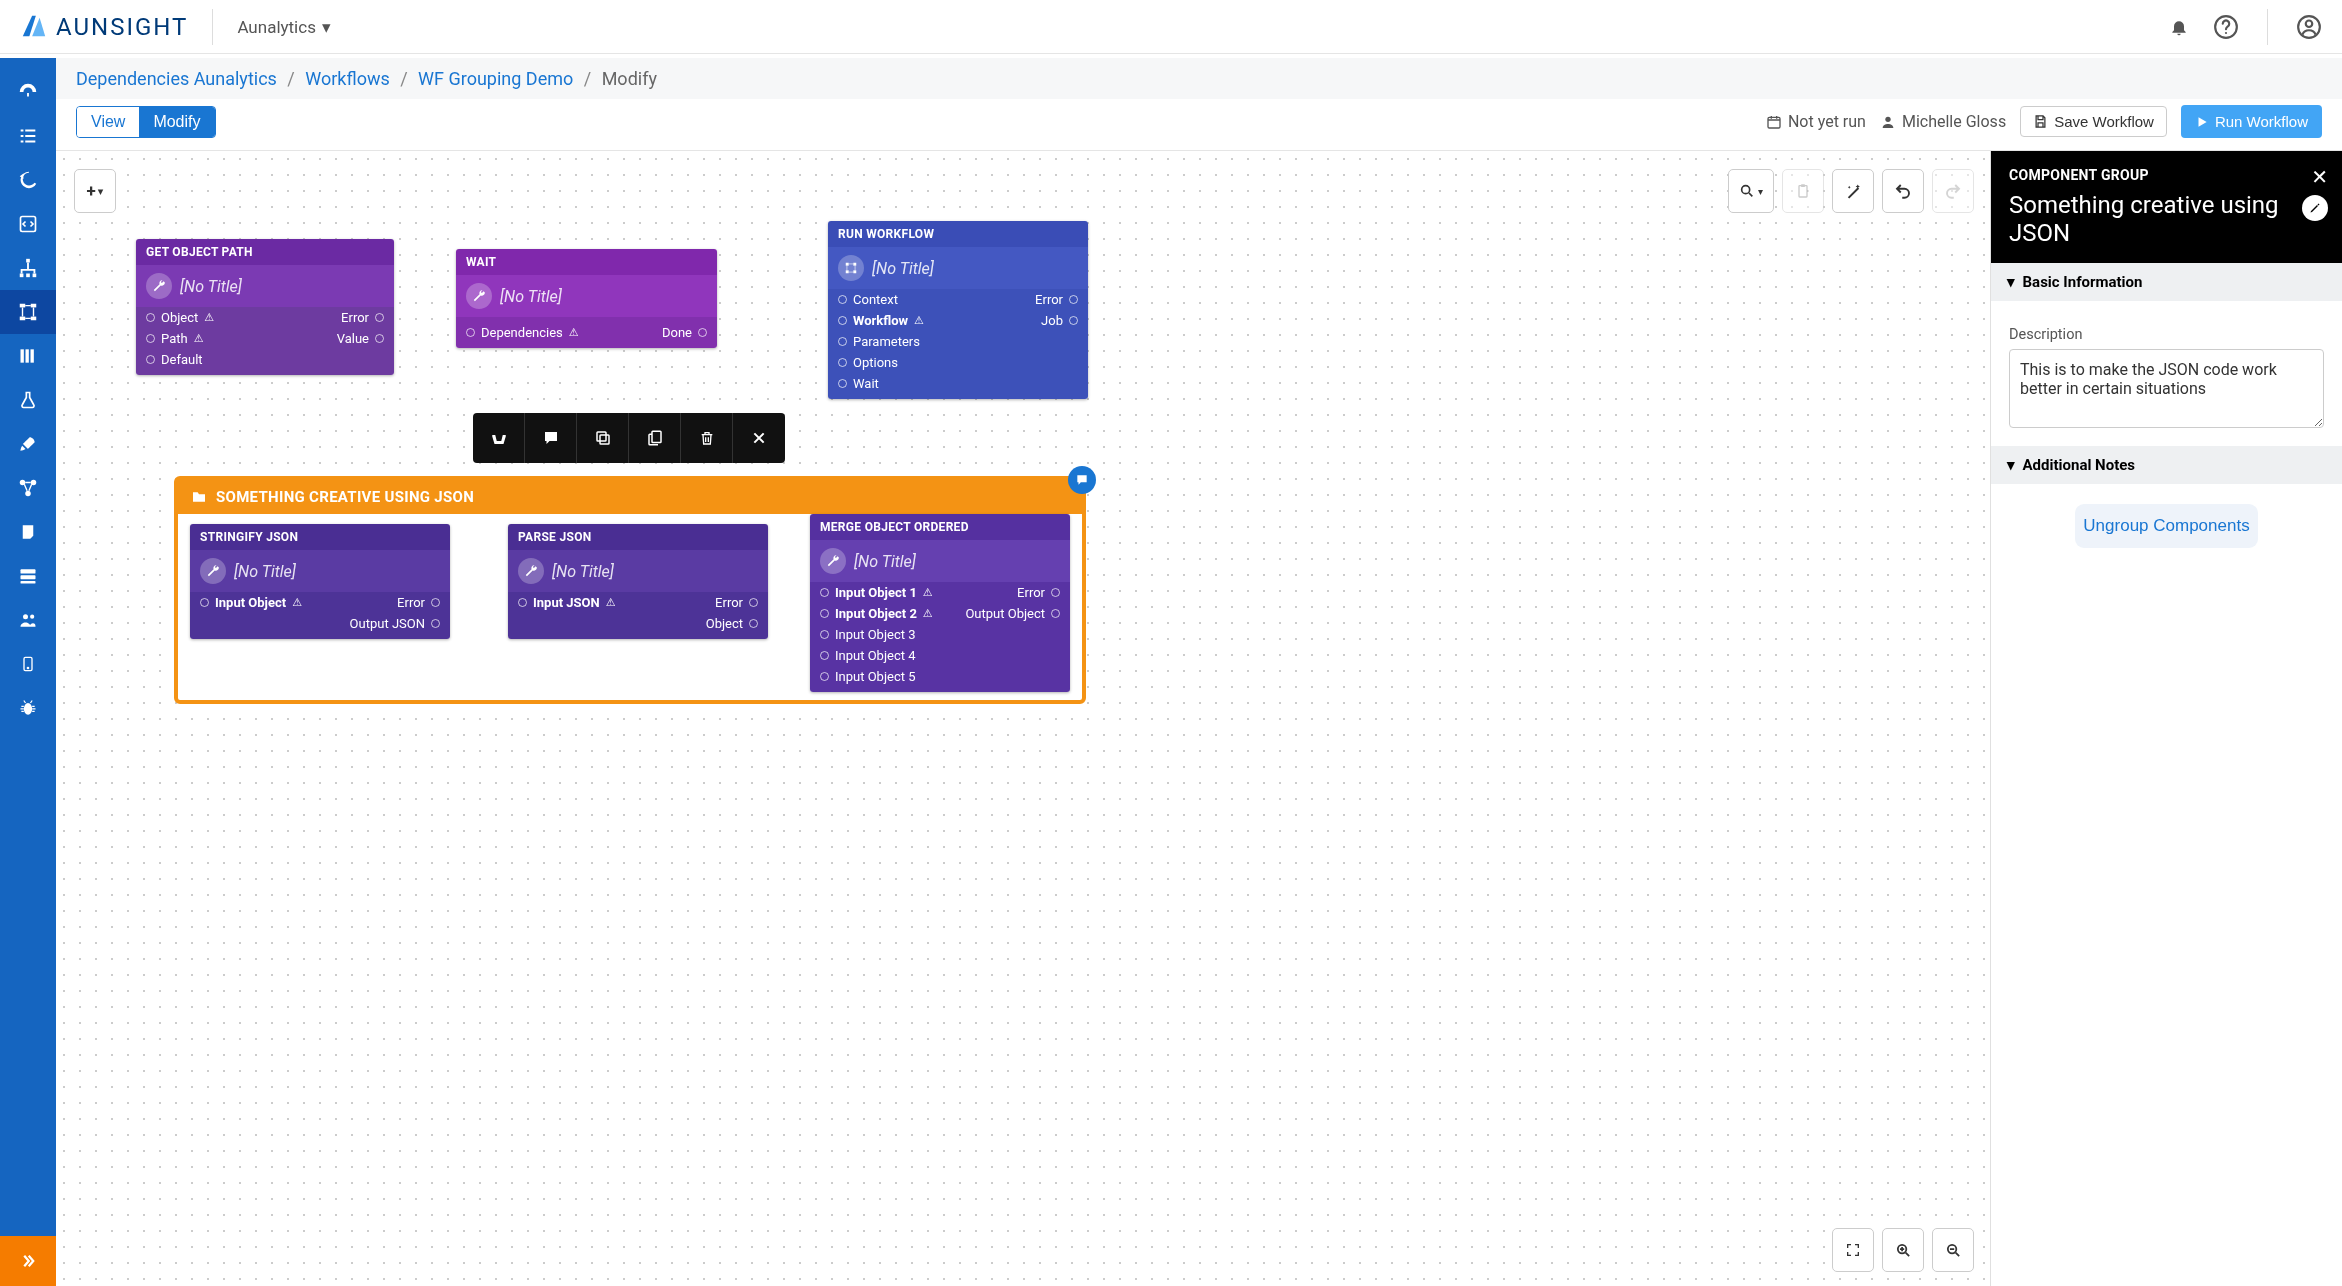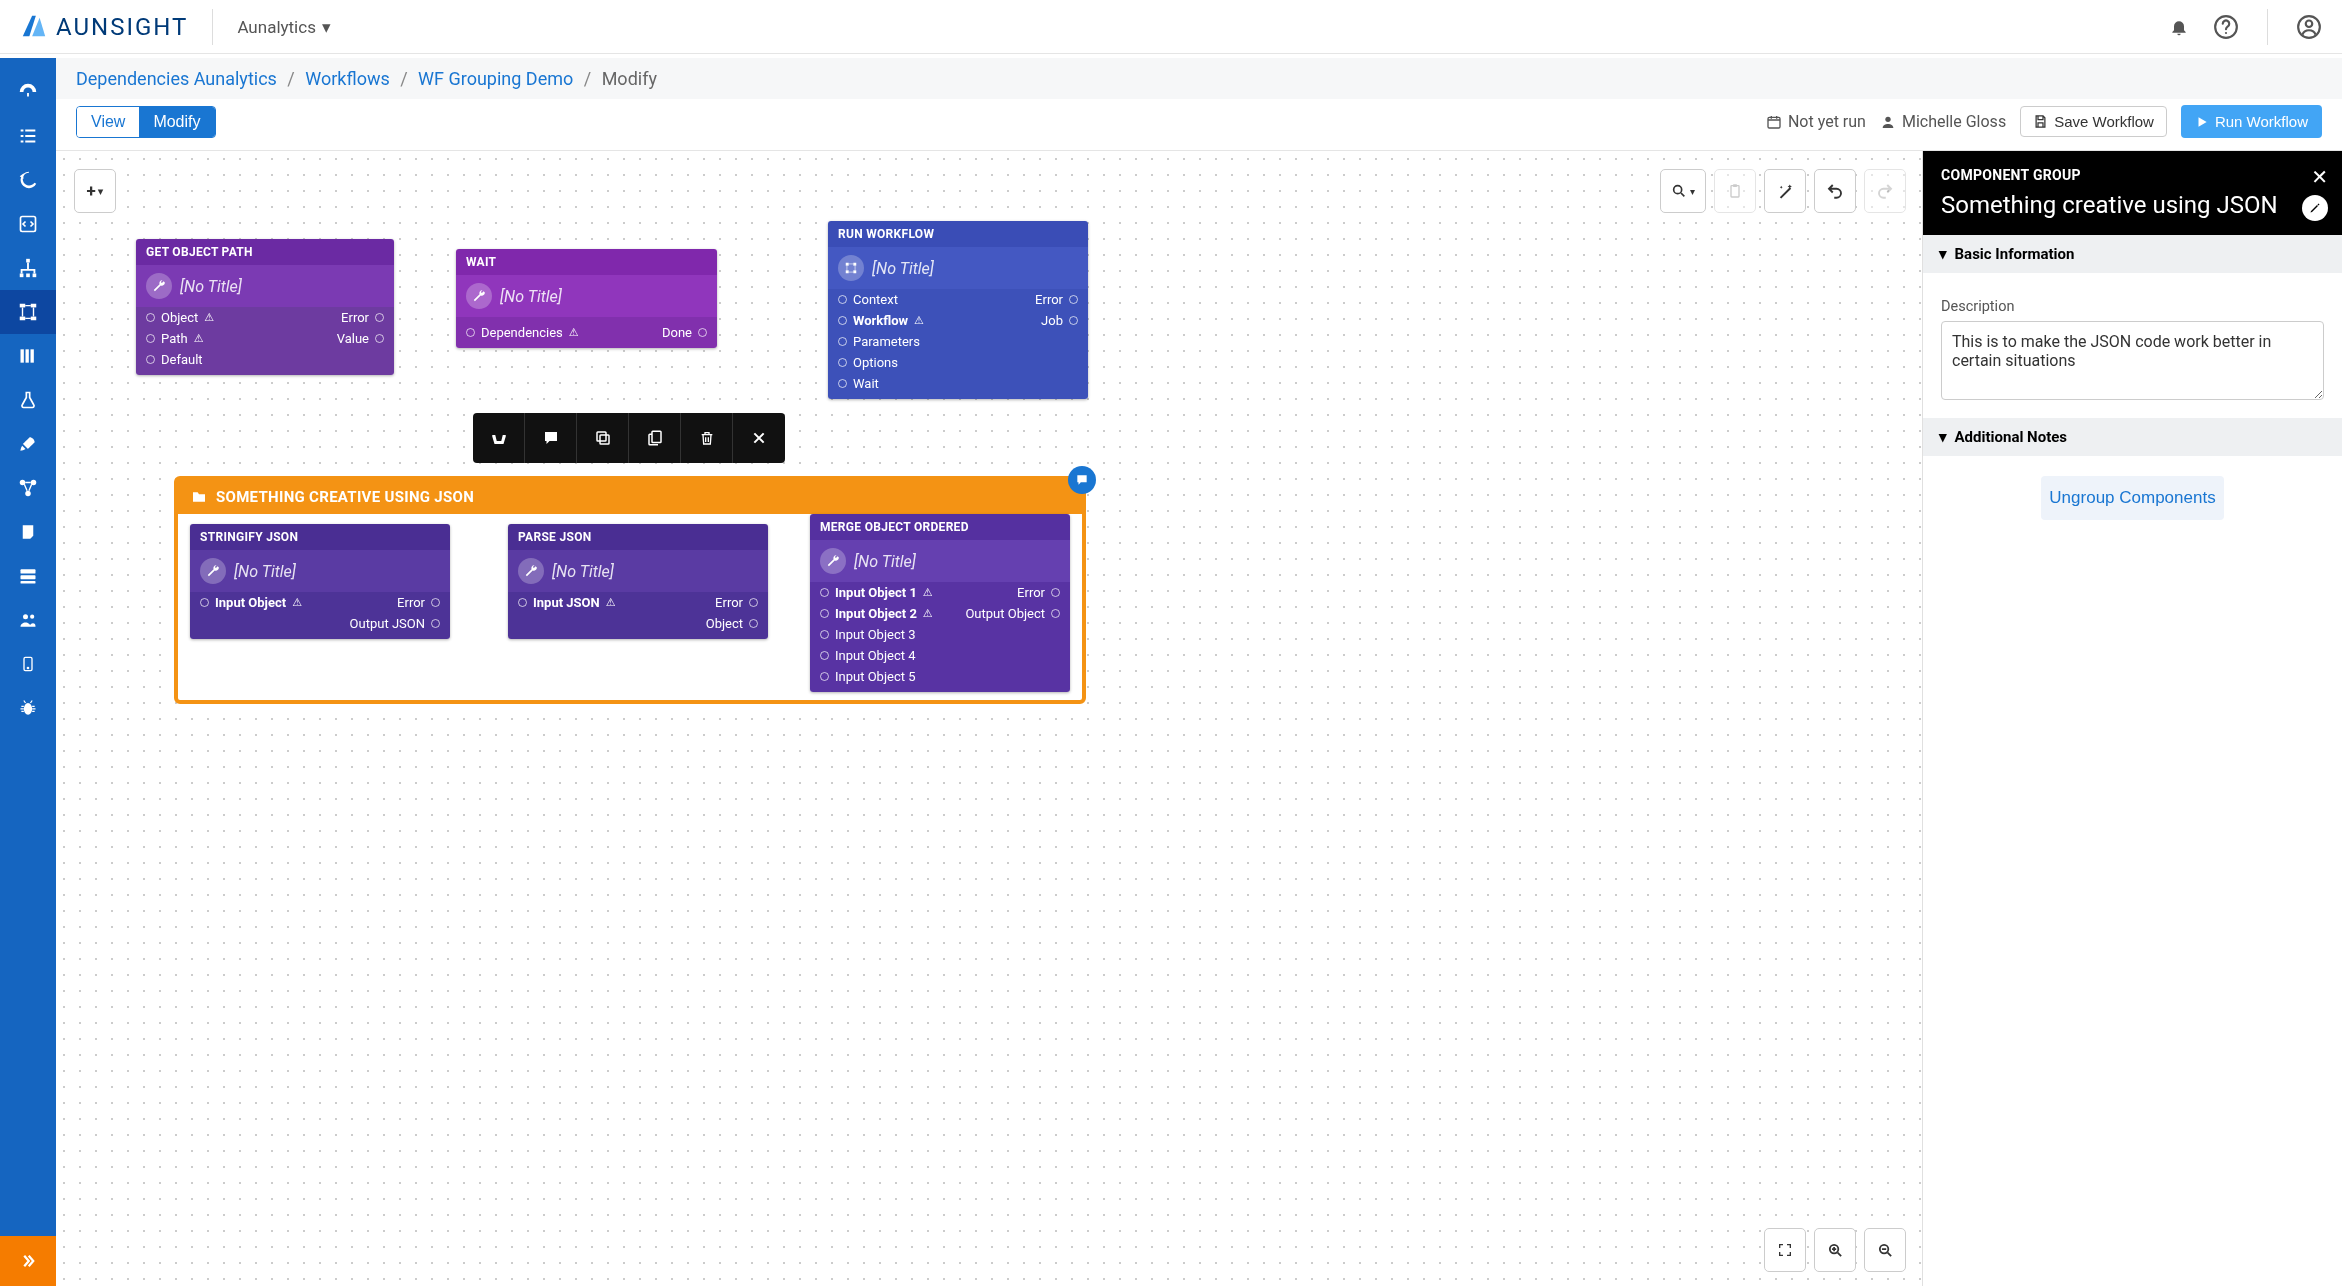--- a/index.html
+++ b/index.html
@@ -73,31 +73,31 @@
 
 
 .group-box { position: absolute; border: 4px solid #f49314; border-radius: 6px; background: #fff; }
 .group-box-header { background: #f49314; color: #fff; padding: 8px 12px; font-weight: 700; font-size: 15px; display:flex; align-items:center; gap:8px; letter-spacing:.3px; }
 .group-badge { position:absolute; top:-14px; right:-14px; width:28px;height:28px;border-radius:50%;background:#1976d2;color:#fff;display:flex;align-items:center;justify-content:center;font-size:14px; }
 
 
 .canvas-bottom { position: absolute; bottom: 14px; right: 16px; display: flex; gap: 8px; }
 
 
-.inspector { width: 420px; background: #fff; border-left: 1px solid #e0e0e0; display: flex; flex-direction: column; overflow-y:auto; }
+.inspector { width: 352px; background: #fff; border-left: 1px solid #e0e0e0; display: flex; flex-direction: column; overflow-y:auto; }
 .insp-header { background: #000; color: #fff; padding: 16px 18px; position:relative; }
 .insp-header .tag { font-size: 14px; font-weight: 700; letter-spacing: .3px; }
 .insp-header .title { font-size: 24px; margin-top: 8px; }
 .insp-header .close { position:absolute; top:14px; right:14px; cursor:pointer; font-size:20px; }
 .insp-header .editp { position:absolute; top:44px; right:14px; width:26px;height:26px;border-radius:50%;background:#fff;color:#000;display:flex;align-items:center;justify-content:center;cursor:pointer;font-size:13px; }
 .insp-section-h { background: #eef0f2; padding: 10px 16px; font-weight: 700; font-size: 15px; display:flex;align-items:center;gap:8px; }
 .insp-section-b { padding: 14px 18px; margin-top: 11px; }
 .insp-section-b label { font-size: 14.5px; color: #555; display:block; margin-bottom:6px; }
 .insp-section-b textarea { width: 100%; border: 1px solid #ccc; border-radius: 4px; padding: 10px; font-size: 16px; font-family: inherit; resize: vertical; color:#333; }
-.ungroup-btn { display: block; margin: 20px auto; background: #eef3fa; color: #1976d2; border: none; padding: 12px 8px; border-radius: 4px; font-size: 17px; cursor: pointer; }
+.ungroup-btn { display: block; margin: 20px auto; background: #eef3fa; color: #1976d2; border: none; padding: 12px 8px; border-radius: 9px; font-size: 17px; cursor: pointer; }
 
 svg { display:block; }
 </style>
 </head>
 <body>
 
 <div class="top-header">
   <div class="logo-wrap">
     <svg class="logo-icon" viewBox="0 0 30 30">
         <path d="M3 25 L13 3 L17 3 L10 25 Z" fill="#1976d2"></path>

